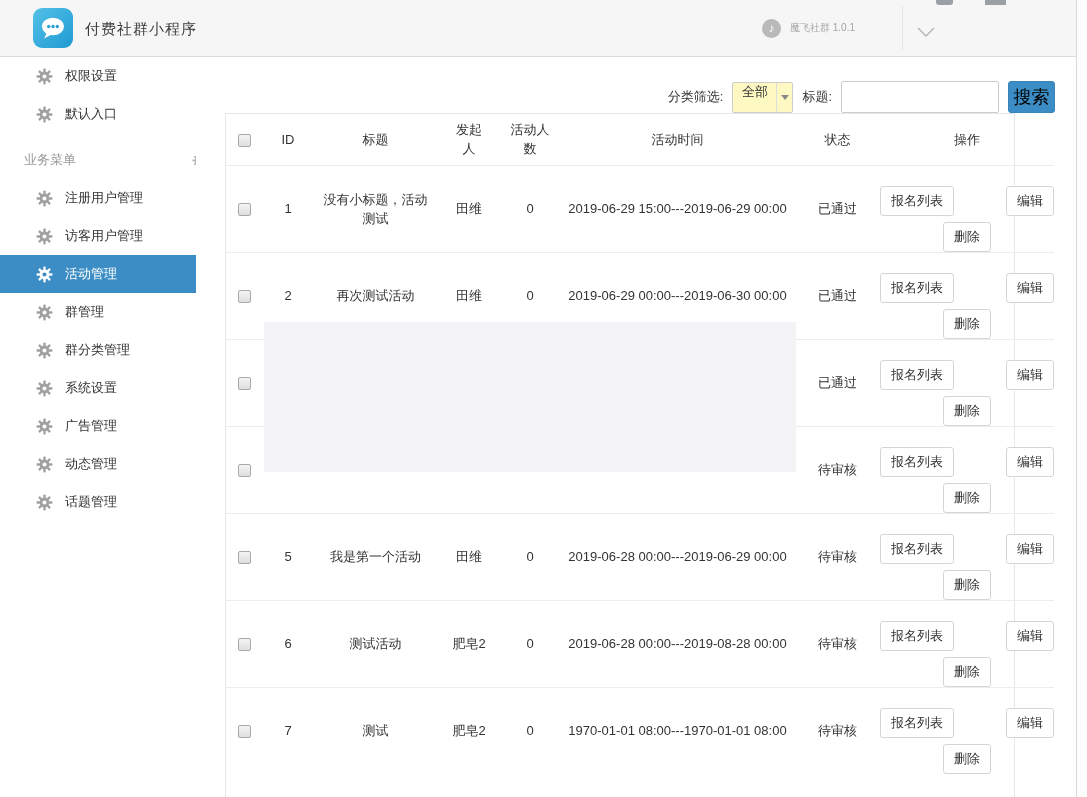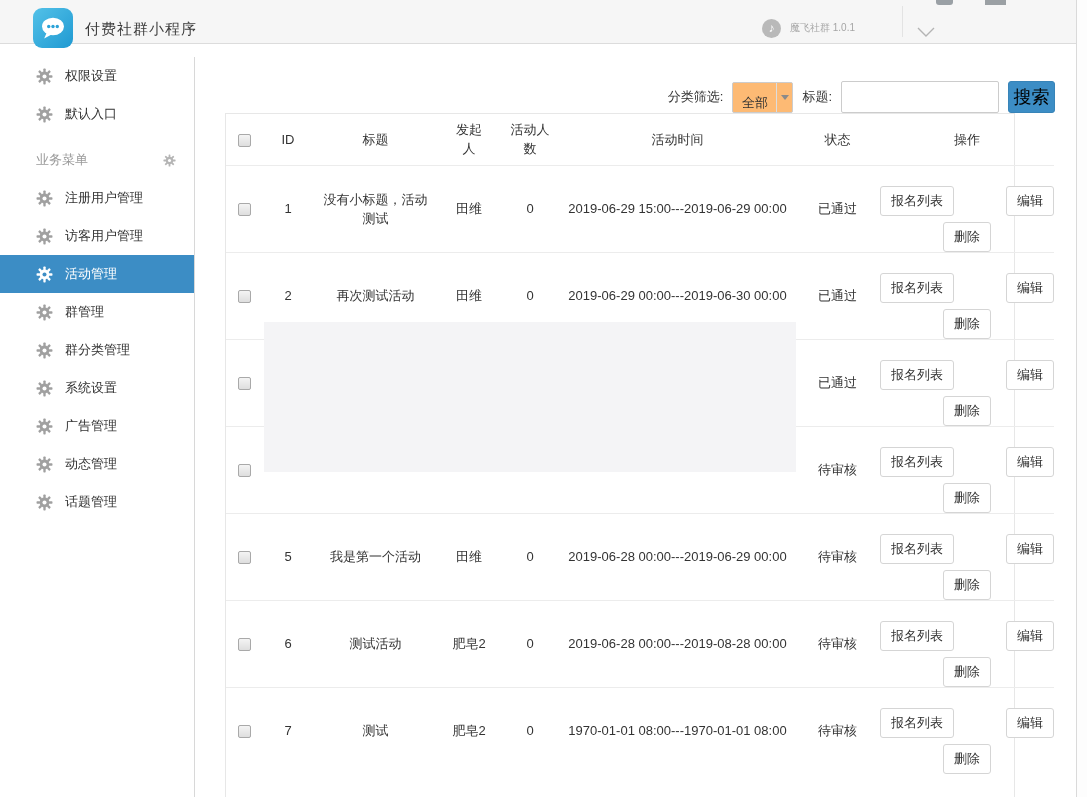--- a/index.html
+++ b/index.html
@@ -5,21 +5,21 @@
   * { box-sizing: border-box; margin: 0; padding: 0; }
   html, body {
     width: 1087px; height: 797px;
     font-family: "Liberation Sans", "DejaVu Sans", sans-serif;
     background: #fff; color: #333; overflow: hidden;
   }
   .page { position: relative; width: 1087px; height: 797px; }
 
   
   .hdr {
-    position: absolute; top: 0; left: 0; right: 11px; height: 44px;
+    position: absolute; top: 0; left: 0; right: 11px; height: 57px;
     background: #f6f6f6; border-bottom: 1px solid #dcdcdc;
   }
   .logo { position: absolute; left: 33px; top: 8px; width: 40px; height: 40px; }
   .app-title {
     position: absolute; left: 85px; top: 0; height: 57px; line-height: 57px;
     font-size: 15px; color: #3c3c3c; letter-spacing: 1px;
   }
   .brand { position: absolute; left: 762px; top: 0; height: 56px; display: flex; align-items: center; gap: 9px; }
   .brand-icon {
     width: 19px; height: 19px; border-radius: 50%; background: #b9b9b9;
@@ -34,52 +34,52 @@
   .artifact-b { position: absolute; left: 985px; top: 0; width: 21px; height: 5px; background: #9ba0a4; z-index: 5; }
 
   
   .scroll-strip {
     position: absolute; top: 0; right: 0; bottom: 0; width: 11px;
     background: #fdfdfd; border-left: 1px solid #dadada;
   }
 
   
   .sidebar {
-    position: absolute; top: 57px; left: 0; bottom: 0; width: 195px;
+    position: absolute; top: 57px; left: 0; bottom: 0; width: 224px;
     background: #fff; border-right: 1px solid #d8d8d8;
   }
   .side-item {
     height: 38px; display: flex; align-items: center; cursor: pointer;
     font-size: 13px; color: #333;
   }
   .side-item .gear { width: 17px; height: 17px; margin-left: 36px; margin-right: 12px; flex: 0 0 auto; }
   .gear-body { fill: #a0a0a0; }
   .gear-hole { fill: #ffffff; }
   .side-item.active { background: #3c8dc5; color: #fff; }
   .side-item.active .gear-body { fill: #fff; }
   .side-item.active .gear-hole { fill: #3c8dc5; }
   .side-section {
     height: 38px; margin-top: 8px; display: flex; align-items: center;
-    font-size: 13px; color: #9a9a9a; padding: 0 18px 0 36px;
+    font-size: 13px; color: #9a9a9a; padding: 0 18px 0 24px;
   }
   .side-section .sec-label { flex: 1 1 auto; }
   .side-section .gear { width: 13px; height: 13px; cursor: pointer; }
   .side-section .gear .gear-body { fill: #b5b5b5; }
 
   
   .main { position: absolute; top: 57px; left: 196px; right: 11px; bottom: 0; background: #fff; }
 
   .filter-bar {
     margin: 24px 21px 0 0; height: 32px;
     display: flex; justify-content: flex-end; align-items: center; gap: 9px;
     font-size: 13px; color: #333;
   }
   .select {
     width: 61px; height: 31px; border: 1px solid #ccc; border-radius: 2px;
-    display: flex; align-items: flex-end; cursor: pointer; background: #fdba74;
+    display: flex; align-items: flex-start; cursor: pointer; background: #fef9c3;
   }
   .select .sel-value { flex: 1 1 auto; text-align: center; font-size: 13px; }
   .select .sel-arrow-zone {
     width: 16px; height: 100%; border-left: 1px solid #ddd;
     display: flex; align-items: center; justify-content: center;
   }
   .sel-caret { width: 0; height: 0; border-left: 4px solid transparent; border-right: 4px solid transparent; border-top: 5px solid #8a8a8a; }
   .title-input {
     width: 158px; height: 32px; border: 1px solid #ccc; border-radius: 2px;
     font-size: 13px; padding: 0 8px; outline: none; font-family: inherit;

